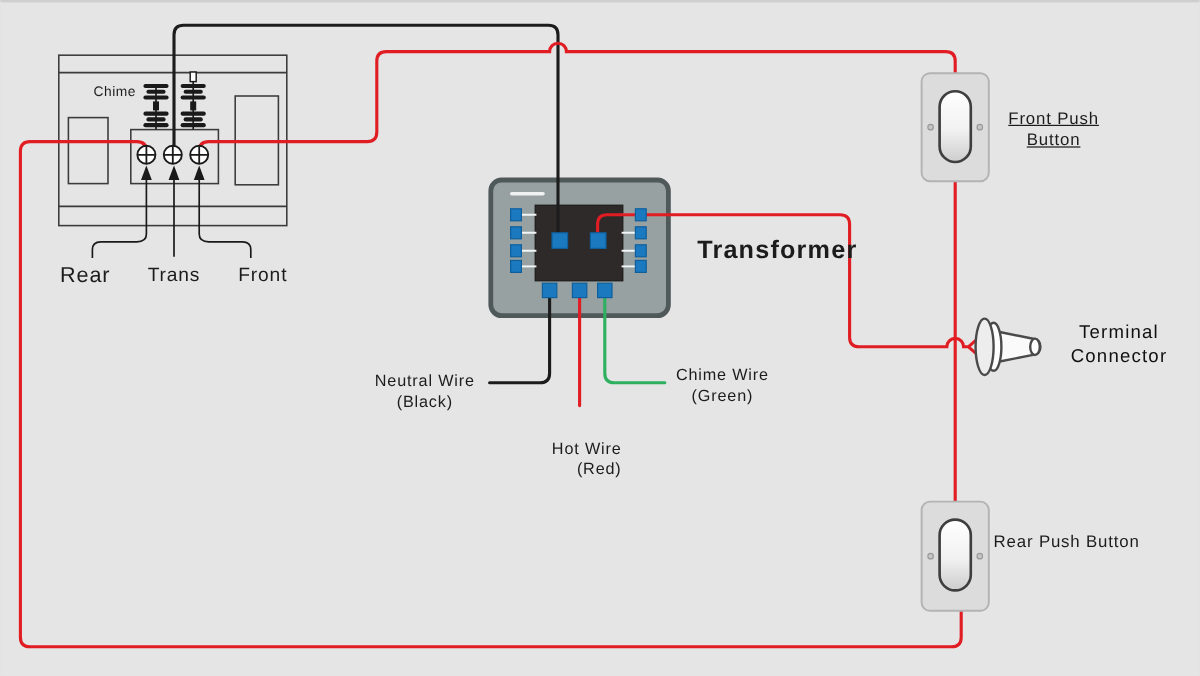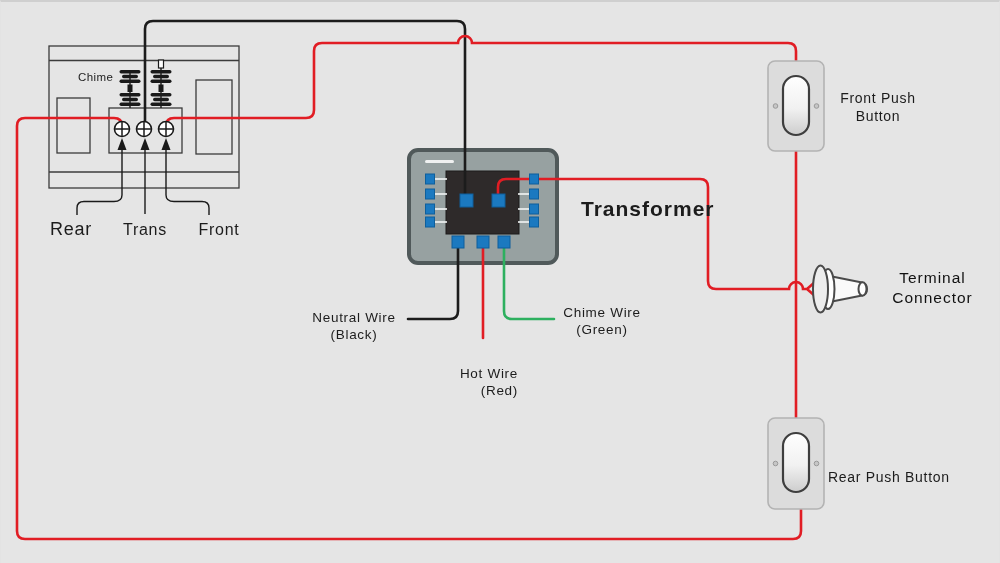--- a/index.html
+++ b/index.html
@@ -183,26 +183,26 @@
   </svg>
 
   <div class="lbl" style="left:77px;top:67px;font-size:11.5px;letter-spacing:0.4px;">Chime</div>
 
   <div class="lbl center" style="left:30px;top:219px;width:80px;font-size:18px;">Rear</div>
   <div class="lbl center" style="left:104px;top:219px;width:80px;font-size:16px;">Trans</div>
   <div class="lbl center" style="left:178px;top:219px;width:80px;font-size:16px;">Front</div>
 
   <div class="lbl" style="left:580px;top:198px;font-size:21px;letter-spacing:1px;font-weight:bold;">Transformer</div>
 
-  <div class="lbl center" style="left:817px;top:87px;width:120px;font-size:14px;line-height:18px;">
+  <div class="lbl center" style="left:817px;top:87px;width:120px;font-size:14px;line-height:18px;text-decoration:underline;">
     <div>Front Push</div>
     <div>Button</div>
   </div>
 
-  <div class="lbl" style="left:827px;top:467px;font-size:14px;">Rear Push Button</div>
+  <div class="lbl" style="left:827px;top:441px;font-size:14px;">Rear Push Button</div>
 
   <div class="lbl center" style="left:861px;top:266px;width:141px;font-size:15.5px;line-height:20px;letter-spacing:1px;color:#111;">
     <div>Terminal</div>
     <div>Connector</div>
   </div>
 
   <div class="lbl center" style="left:293px;top:307px;width:120px;font-size:13.5px;">
     <div>Neutral Wire</div>
     <div>(Black)</div>
   </div>

